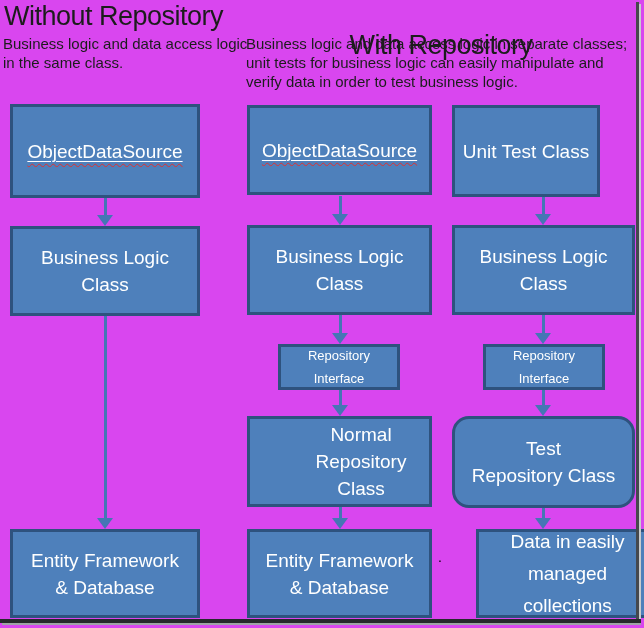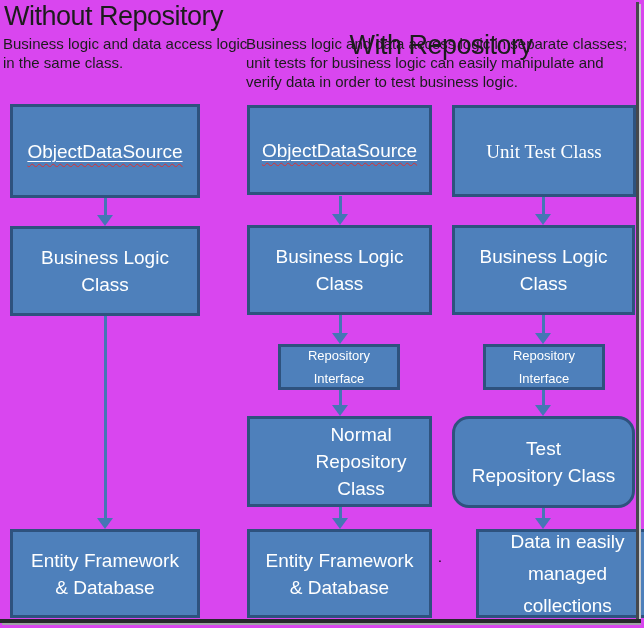--- a/index.html
+++ b/index.html
@@ -137,21 +137,21 @@
 Interface</div>
   <div class="arrow" style="left:340px; top:390px; height:26px;"></div>
 
   <div class="node" style="left:247px; top:416px; width:185px; height:91px;padding-left:43px;">Normal
 Repository Class</div>
   <div class="arrow" style="left:340px; top:507px; height:22px;"></div>
 
   <div class="node" style="left:247px; top:529px; width:185px; height:89px;">Entity Framework
 &amp; Database</div>
 
-  <div class="node" style="left:452px; top:105px; width:184px; height:92px;font-family:Liberation Serif, serif;">Unit Test Class</div>
+  <div class="node" style="left:452px; top:105px; width:148px; height:92px;">Unit Test Class</div>
   <div class="arrow" style="left:543px; top:197px; height:28px;"></div>
 
   <div class="node" style="left:452px; top:225px; width:183px; height:90px;">Business Logic
 Class</div>
   <div class="arrow" style="left:543px; top:315px; height:29px;"></div>
 
   <div class="node node-small" style="left:483px; top:344px; width:122px; height:46px;">Repository
 Interface</div>
   <div class="arrow" style="left:543px; top:390px; height:26px;"></div>
 

